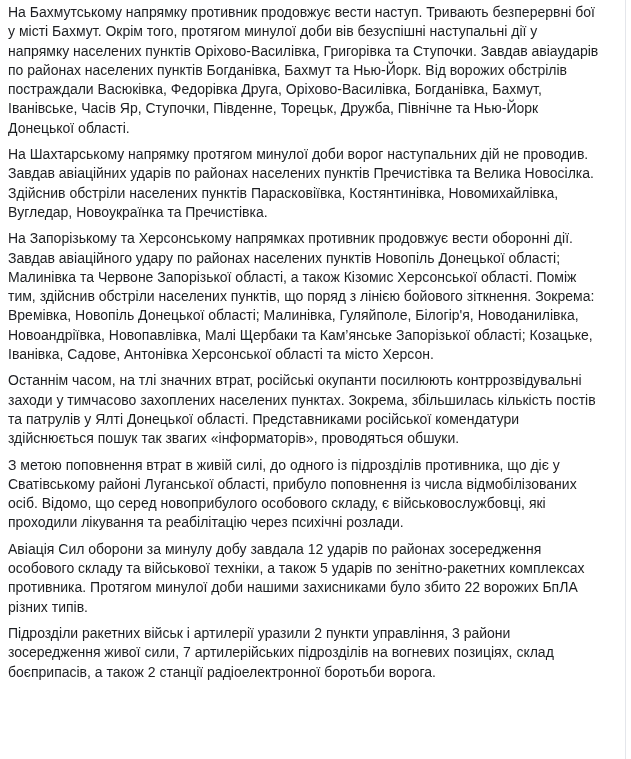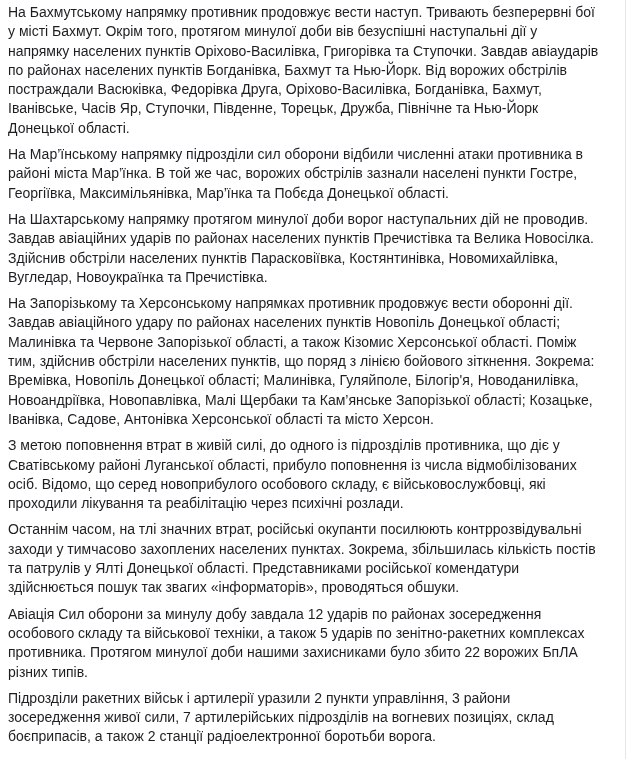--- a/index.html
+++ b/index.html
@@ -32,22 +32,21 @@
       width: 1px;
       height: 759px;
       background: #e4e6eb;
     }
   </style>
 </head>
 <body style="background: rgb(255, 255, 255);">
 
 <main class="post" style="color: rgb(28, 30, 33);">
   <p>На Бахмутському напрямку противник продовжує вести наступ. Тривають безперервні бої у місті Бахмут. Окрім того, протягом минулої доби вів безуспішні наступальні дії у напрямку населених пунктів Оріхово-Василівка, Григорівка та Ступочки. Завдав авіаударів по районах населених пунктів Богданівка, Бахмут та Нью-Йорк. Від ворожих обстрілів постраждали Васюківка, Федорівка Друга, Оріхово-Василівка, Богданівка, Бахмут, Іванівське, Часів Яр, Ступочки, Південне, Торецьк, Дружба, Північне та Нью-Йорк Донецької області.</p>
-  <p>На Мар’їнському напрямку підрозділи сил оборони відбили численні атаки противника в районі міста Мар’їнка. В той же час, ворожих обстрілів зазнали населені пункти Гостре, Георгіївка, Максимільянівка, Мар’їнка та Побєда Донецької області.</p>
   <p>На Шахтарському напрямку протягом минулої доби ворог наступальних дій не проводив. Завдав авіаційних ударів по районах населених пунктів Пречистівка та Велика Новосілка. Здійснив обстріли населених пунктів Парасковіївка, Костянтинівка, Новомихайлівка, Вугледар, Новоукраїнка та Пречистівка.</p>
   <p>На Запорізькому та Херсонському напрямках противник продовжує вести оборонні дії. Завдав авіаційного удару по районах населених пунктів Новопіль Донецької області; Малинівка та Червоне Запорізької області, а також Кізомис Херсонської області. Поміж тим, здійснив обстріли населених пунктів, що поряд з лінією бойового зіткнення. Зокрема: Времівка, Новопіль Донецької області; Малинівка, Гуляйполе, Білогір'я, Новоданилівка, Новоандріївка, Новопавлівка, Малі Щербаки та Кам’янське Запорізької області; Козацьке, Іванівка, Садове, Антонівка Херсонської області та місто Херсон.</p>
+  <p>Останнім часом, на тлі значних втрат, російські окупанти посилюють контррозвідувальні заходи у тимчасово захоплених населених пунктах. Зокрема, збільшилась кількість постів та патрулів у Ялті Донецької області. Представниками російської комендатури здійснюється пошук так звагих «інформаторів», проводяться обшуки.</p>
   <p>З метою поповнення втрат в живій силі, до одного із підрозділів противника, що діє у Сватівському районі Луганської області, прибуло поповнення із числа відмобілізованих осіб. Відомо, що серед новоприбулого особового складу, є військовослужбовці, які проходили лікування та реабілітацію через психічні розлади.</p>
-  <p>Останнім часом, на тлі значних втрат, російські окупанти посилюють контррозвідувальні заходи у тимчасово захоплених населених пунктах. Зокрема, збільшилась кількість постів та патрулів у Ялті Донецької області. Представниками російської комендатури здійснюється пошук так звагих «інформаторів», проводяться обшуки.</p>
   <p>Авіація Сил оборони за минулу добу завдала 12 ударів по районах зосередження особового складу та військової техніки, а також 5 ударів по зенітно-ракетних комплексах противника. Протягом минулої доби нашими захисниками було збито 22 ворожих БпЛА різних типів.</p>
   <p>Підрозділи ракетних військ і артилерії уразили 2 пункти управління, 3 райони зосередження живої сили, 7 артилерійських підрозділів на вогневих позиціях, склад боєприпасів, а також 2 станції радіоелектронної боротьби  ворога.</p>
 </main>
 
 <div class="right-border" style="background: rgb(228, 230, 235);"></div>
 
 </body></html>

